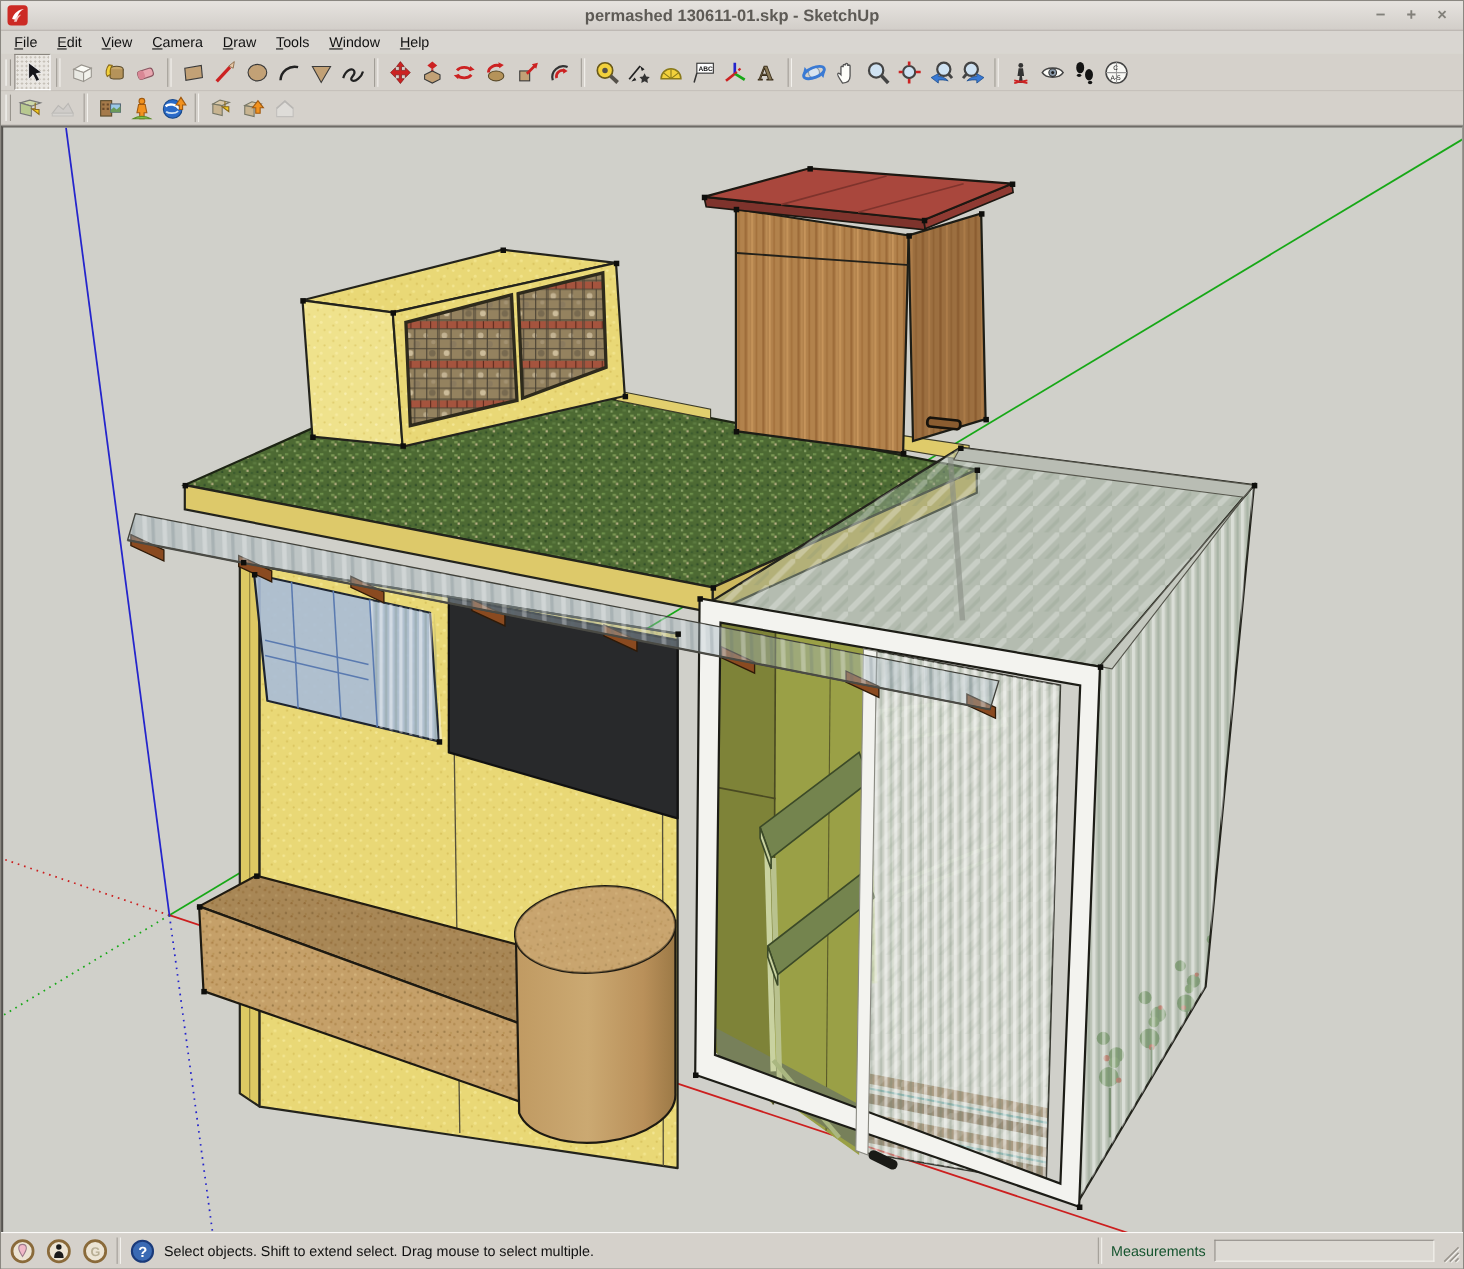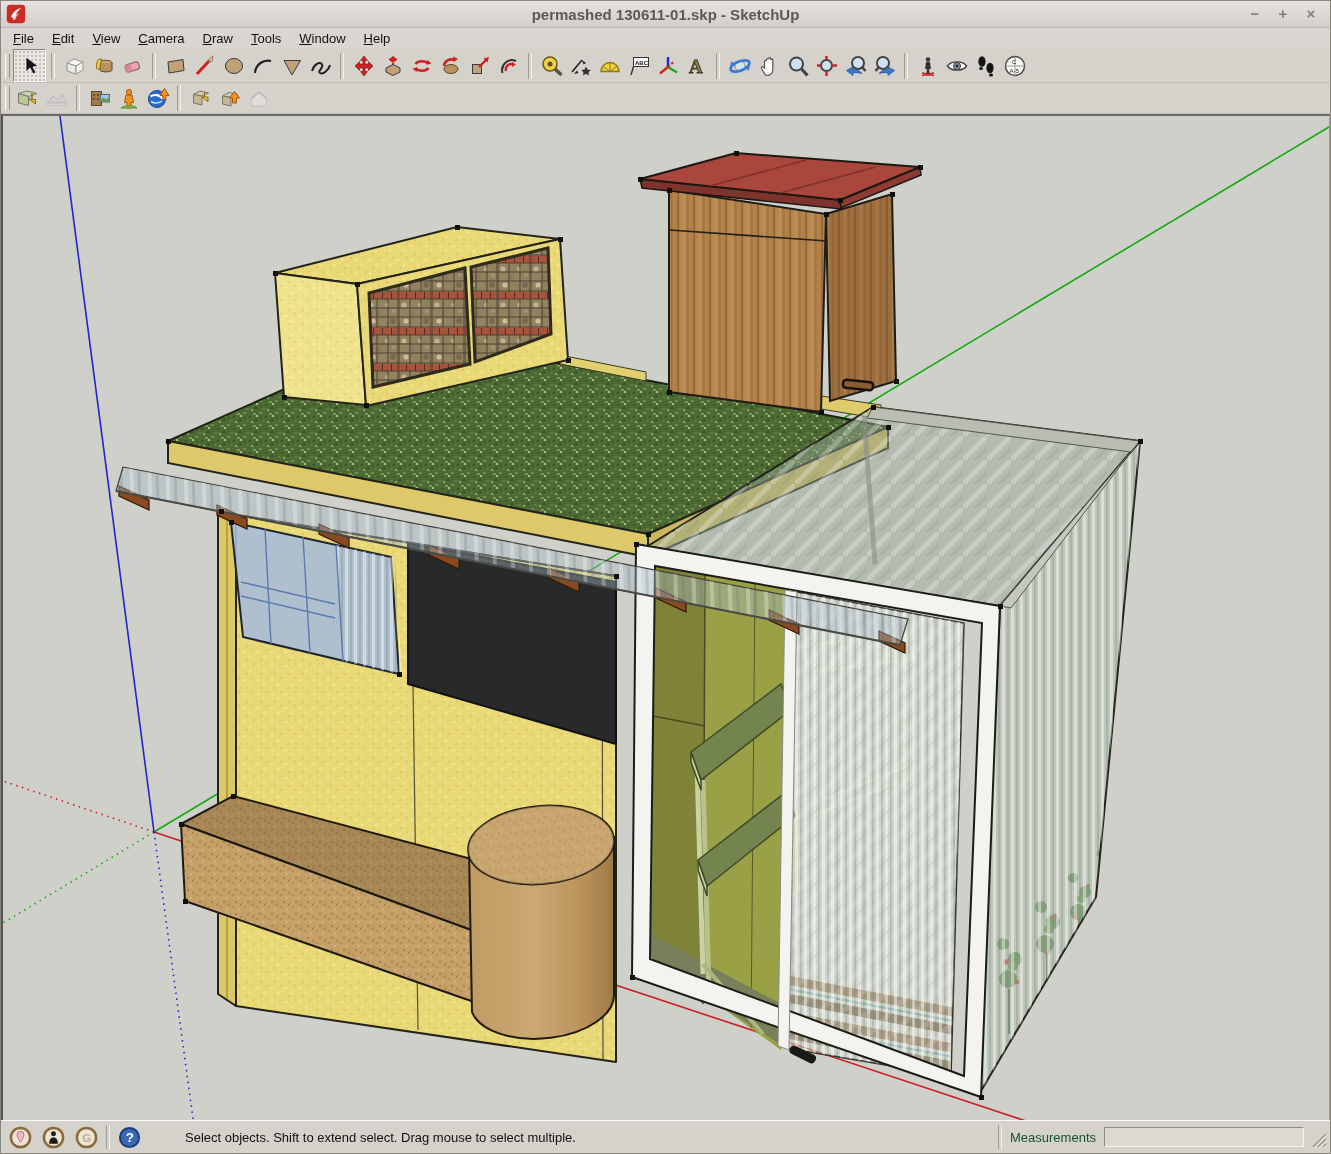--- a/index.html
+++ b/index.html
@@ -20,21 +20,21 @@
   .tb-btn{width:29px;height:29px;display:flex;align-items:center;justify-content:center;flex:none;}
   .tb-btn svg{display:block;}
   .tb-btn.active{background-image:radial-gradient(#c3beb5 1px,#eae7e2 1px);background-size:4px 4px;border:1px solid;border-color:#8a867f #ffffff #ffffff #8a867f;width:31px;height:31px;}
   .tb-btn.disabled{opacity:.45;filter:grayscale(.9);}
   .tb-sep{width:2px;height:26px;border-left:1px solid #a19d96;border-right:1px solid #f3f1ed;margin:0 5px;flex:none;}
   .viewport{flex:1;position:relative;border-top:2px solid #6e6b66;border-left:2px solid #55534f;border-right:1px solid #9c9893;background:#d0d0ca;overflow:hidden;}
   svg.scene{display:block;}
   .statusbar{height:32px;background:#d5d1cb;border-top:1px solid #fbfaf8;display:flex;align-items:center;font-size:13px;color:#111;padding:0 4px;position:relative;flex:none;}
   .sb-icons{display:flex;gap:10px;margin-left:4px;align-items:center;}
   .sb-sep{width:2px;height:24px;border-left:1px solid #a19d96;border-right:1px solid #f3f1ed;margin:0 8px;}
-  .sb-msg{flex:1;white-space:nowrap;margin-left:36px;}
+  .sb-msg{flex:1;white-space:nowrap;}
   .meas-label{margin-right:8px;color:#14532d;}
   .meas-box{width:200px;height:20px;background:#dcd9d3;border:1px solid;border-color:#8f8b85 #f4f2ee #f4f2ee #8f8b85;margin-right:22px;font-size:12px;color:#111;padding:1px 4px;box-sizing:border-box;outline:none;font-family:"Liberation Sans",sans-serif;}
   .resize-grip{position:absolute;right:3px;bottom:5px;width:15px;height:15px;}
 </style>
 </head>
 <body>
 
 <div class="window">
 
   <div class="titlebar">

